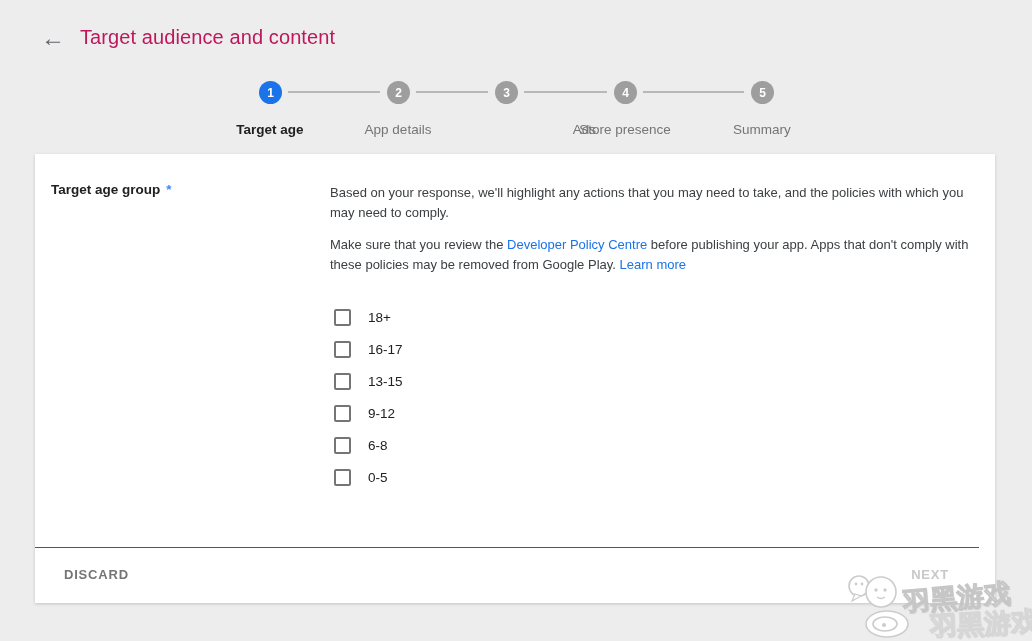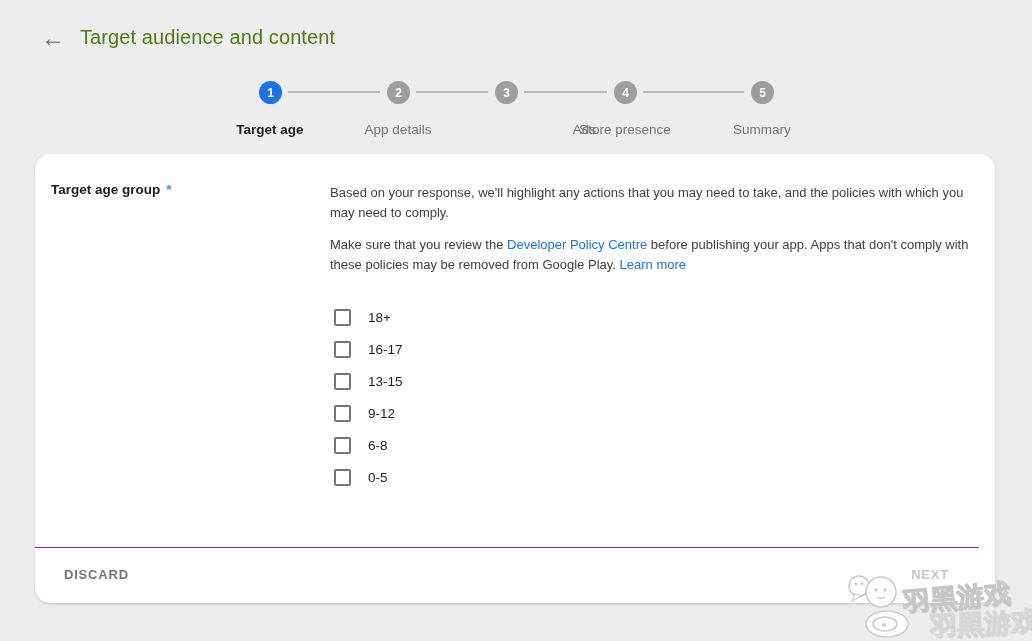--- a/index.html
+++ b/index.html
@@ -12,21 +12,21 @@
     color:#212121;
   }
 
   
   .back-icon {
     position:absolute; left:41px; top:24px;
     font-size:24px; color:#5f6368; cursor:pointer; line-height:28px;
   }
   .page-title {
     position:absolute; left:80px; top:26px;
-    font-size:20px; color:#4d7c0f; letter-spacing:0.1px;
+    font-size:20px; color:#be185d; letter-spacing:0.1px;
   }
 
   
   .step-circle {
     position:absolute; top:81px; width:23px; height:23px;
     border-radius:50%; color:#ffffff; font-size:12px; font-weight:bold;
     display:flex; align-items:center; justify-content:center;
   }
   .step-circle.active { background:#1a73e8; }
   .step-circle.inactive { background:#9e9e9e; }
@@ -37,21 +37,20 @@
   .step-label.active { color:#212121; font-weight:bold; }
   .step-line {
     position:absolute; top:91px; height:1.5px; background:#b8b8b8;
   }
 
   
   .card {
     position:absolute; left:35px; top:154px; width:960px; height:449px;
     background:#ffffff;
     box-shadow:0 1px 3px rgba(0,0,0,0.18);
-    border-radius:15px;
   }
   .field-label {
     position:absolute; left:16px; top:28px;
     font-size:13.5px; font-weight:bold; color:#212121;
   }
   .required-marker { color:#4285f4; font-weight:bold; margin-left:6px; }
 
   .right-col {
     position:absolute; left:295px; top:28px; width:655px;
   }

